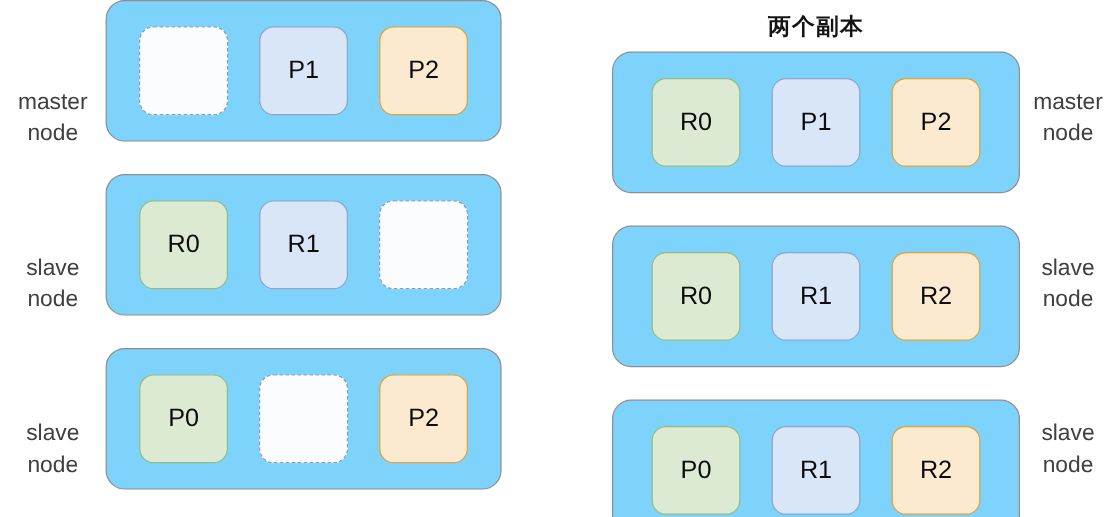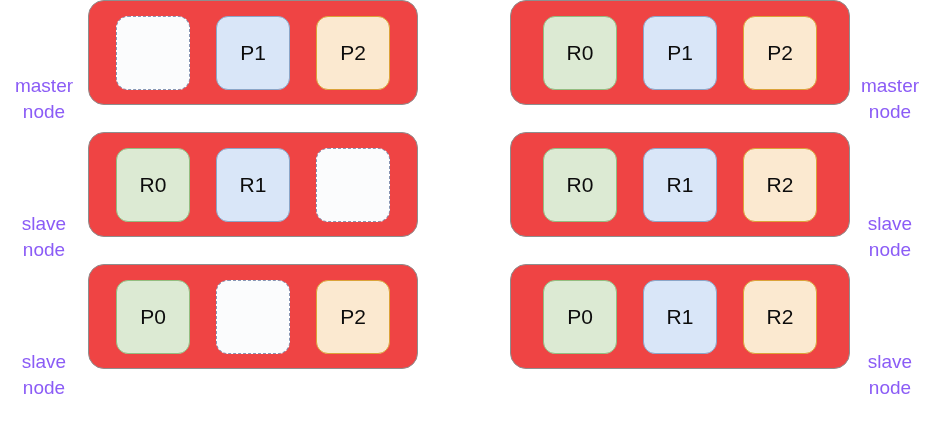--- a/index.html
+++ b/index.html
@@ -31,21 +31,21 @@
   .label-col.right { width: 80px; }
   .node-label {
     height: 111px;
     margin-bottom: 27px;
     display: flex;
     align-items: center;
     justify-content: center;
     text-align: center;
     font-size: 19px;
     line-height: 1.32;
-    color: #8b5cf6;
+    color: #404040;
     width: 72px;
     margin-left: auto;
     margin-right: auto;
   }
   .node-label:last-child { margin-bottom: 0; }
   .main-col {
     display: flex;
     flex-direction: column;
   }
   .main-col.left { width: 330px; }
@@ -54,23 +54,23 @@
     height: 43px;
     display: flex;
     align-items: center;
     justify-content: center;
     font-size: 19px;
     font-weight: 600;
     letter-spacing: 1px;
     color: #141414;
   }
   .node {
-    height: 105px;
+    height: 118px;
     margin-bottom: 27px;
-    background: #ef4444;
+    background: #7dd3fc;
     border: 1px solid #8e8e8e;
     border-radius: 16px;
     box-sizing: border-box;
     display: flex;
     align-items: center;
     justify-content: center;
     gap: 26px;
   }
   .node:last-child { margin-bottom: 0; }
   .shard {
@@ -130,20 +130,21 @@
         <div class="shard empty" style="background: rgb(251, 252, 253); border-color: rgb(135, 150, 180);"></div>
         <div class="shard" style="background: rgb(251, 233, 208); border-color: rgb(219, 163, 57);">
           <span>P2</span>
         </div>
       </div>
     </div>
   </div>
 
   <div class="group">
     <div class="main-col right">
+      <div class="col-title">两个副本</div>
 
       <div class="node">
         <div class="shard" style="background: rgb(220, 234, 211); border-color: rgb(147, 189, 128);">
           <span>R0</span>
         </div>
         <div class="shard" style="background: rgb(217, 230, 248); border-color: rgb(139, 166, 200);">
           <span>P1</span>
         </div>
         <div class="shard" style="background: rgb(251, 233, 208); border-color: rgb(219, 163, 57);">
           <span>P2</span>

